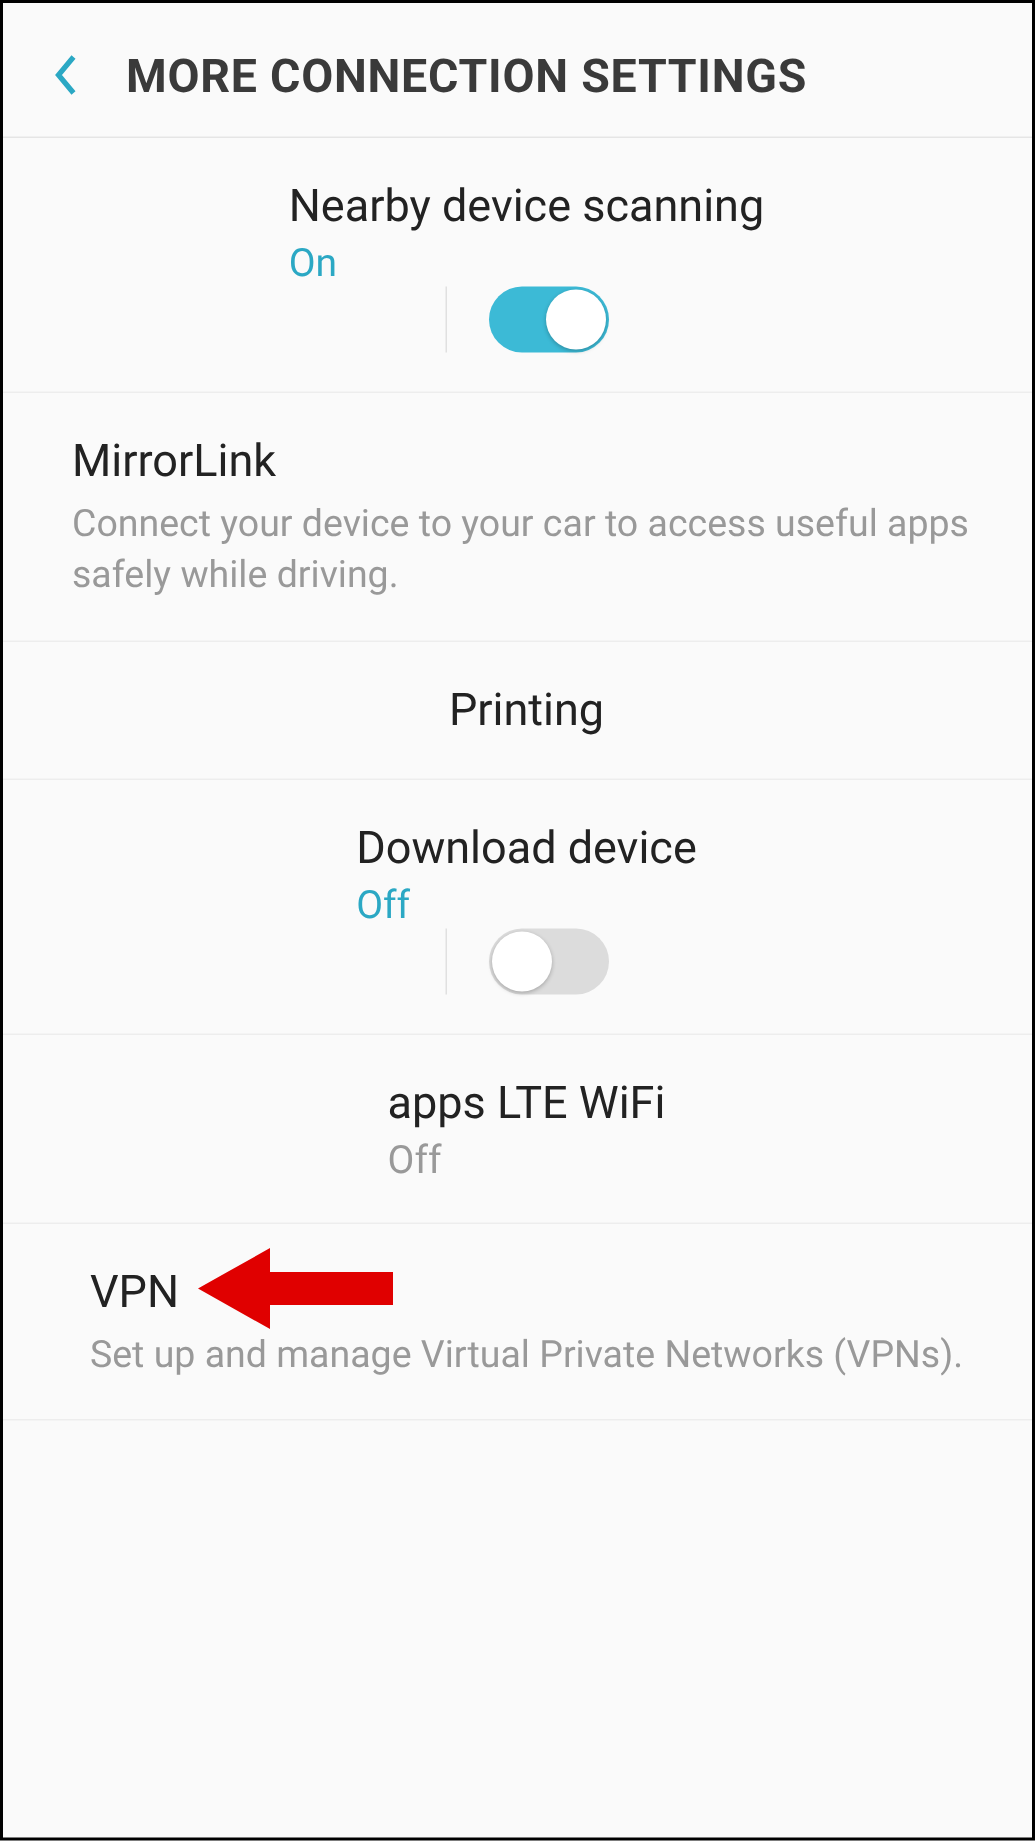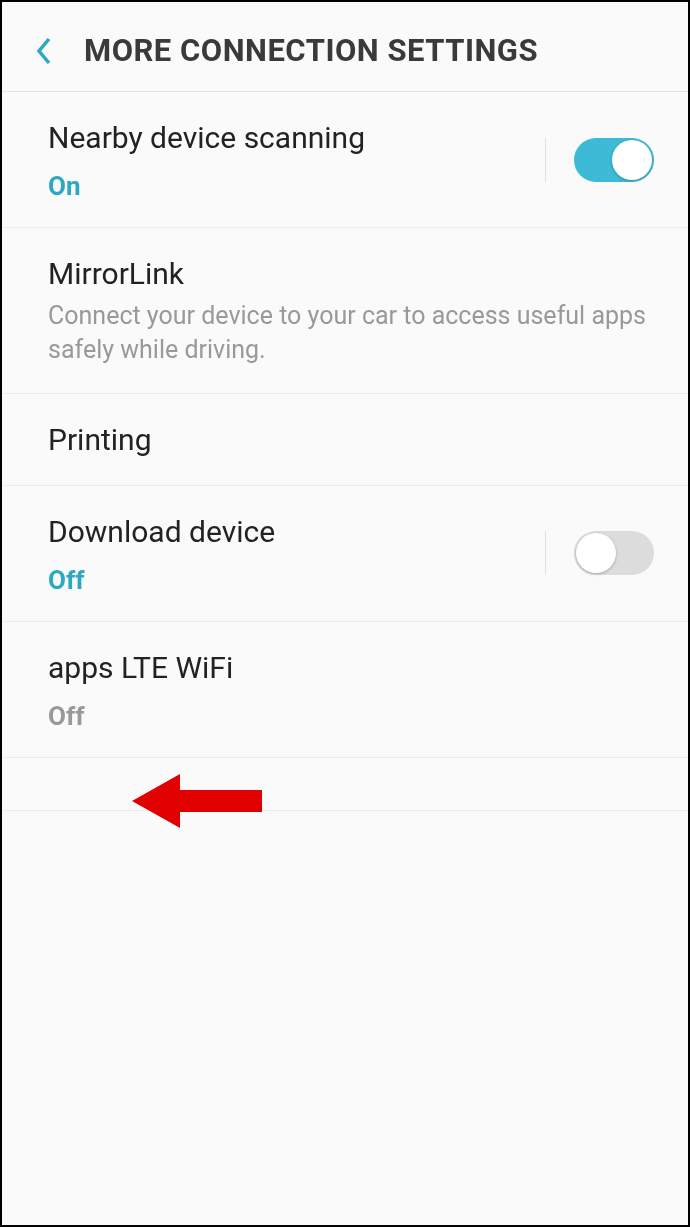--- a/index.html
+++ b/index.html
@@ -10,21 +10,20 @@
     body {
       font-family: -apple-system, BlinkMacSystemFont, "Segoe UI", Roboto, Arial, sans-serif;
       width: 690px;
       height: 1227px;
       background: #fafafa;
       border: 2px solid #000;
       overflow: hidden;
     }
     .header {
       display: flex;
-      align-items: center;
       padding: 30px 18px 22px 18px;
       border-bottom: 1px solid #e5e5e5;
     }
     .back-icon {
       width: 24px;
       height: 36px;
       display: flex;
       align-items: center;
       justify-content: center;
       margin-right: 28px;
@@ -42,34 +41,35 @@
     }
     .settings-list {
       background: #fafafa;
     }
     .setting-item {
       display: flex;
       align-items: center;
       justify-content: flex-start;
       padding: 26px 34px 26px 46px;
       border-bottom: 1px solid #ededed;
+      flex-direction: column;
     }
     .setting-text {
       flex: 1;
     }
     .setting-title {
       font-size: 30px;
       color: #222;
       font-weight: 400;
       line-height: 1.3;
     }
     .setting-status {
       font-size: 26px;
-      margin-top: 14px;
-      font-weight: 700;
+      margin-top: 4px;
+      font-weight: 400;
     }
     .status-on {
       color: #2ba8c4;
     }
     .status-off-accent {
       color: #2ba8c4;
     }
     .status-off-gray {
       color: #999;
     }
@@ -183,18 +183,22 @@
   </div>
 
   <div class="setting-item">
     <div class="setting-text">
       <div class="setting-title">apps LTE WiFi</div>
       <div class="setting-status status-off-gray">Off</div>
     </div>
   </div>
 
   <div class="setting-item vpn-row">
+    <div class="setting-text">
+      <div class="setting-title">VPN</div>
+      <div class="setting-subtitle">Set up and manage Virtual Private Networks (VPNs).</div>
+    </div>
     <svg class="arrow-svg" viewBox="0 0 130 58">
       <polygon points="0,29 48,2 48,18 130,18 130,40 48,40 48,56" fill="#e00000"></polygon>
     </svg>
   </div>
 
 </div>
 
 </body></html>

